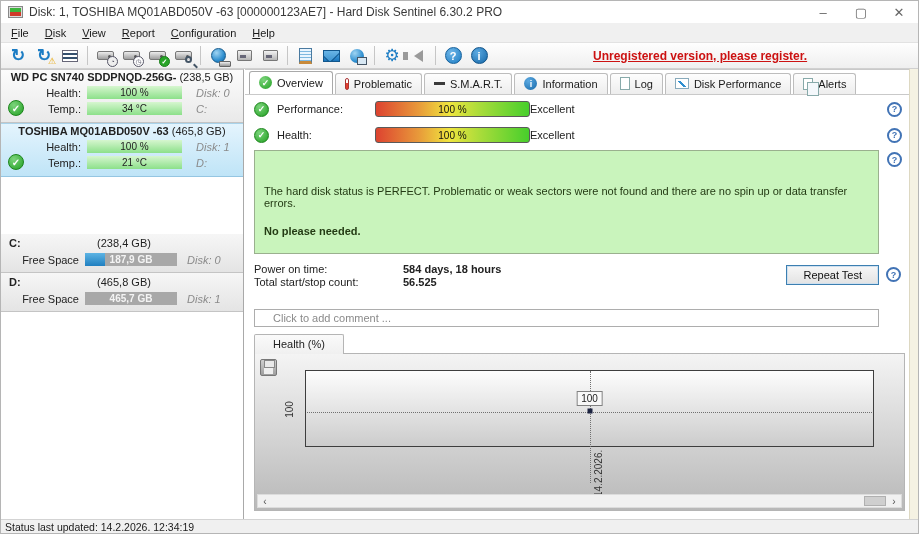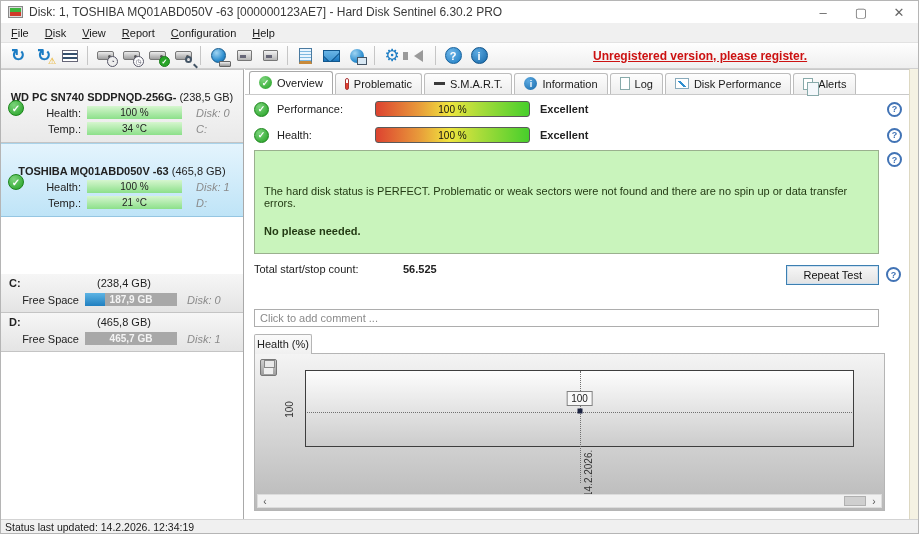--- a/index.html
+++ b/index.html
@@ -48,21 +48,21 @@
   .gear-glyph { font-size:17px; color:#1d7dc4; line-height:1; }
   .speaker { width:0; height:0; border:6px solid transparent; border-right:9px solid #9a9a9a; position:relative; left:-3px; }
   .speaker::before { content:""; position:absolute; left:-11px; top:-4px; width:5px; height:8px; background:#9a9a9a; }
   .round-btn { width:17px; height:17px; border-radius:50%; color:#fff; font-weight:bold; font-size:11px; display:flex; align-items:center; justify-content:center; }
   .round-help { background:radial-gradient(circle at 35% 30%, #6fb6e8, #1d7dc4); border:1px solid #15619c; }
   .round-info { background:radial-gradient(circle at 35% 30%, #5caae2, #1668a8); border:1px solid #0f5288; }
   .register-note { margin-left:56px; color:#cc1111; font-weight:bold; font-size:12px; text-decoration:underline;padding-left:45px; }
 
   
   .sidebar { position:absolute; left:0; top:68px; width:243px; bottom:14px; background:#fff; border-right:1px solid #a9a9a9; border-top:1px solid #c9c9c9; }
-  .disk-card { position:relative; border-bottom:1px solid #c4c4c4; background:linear-gradient(#fcfcfc,#e9e9e9); padding:21px 4px 7px 30px; }
+  .disk-card { position:relative; border-bottom:1px solid #c4c4c4; background:linear-gradient(#fcfcfc,#e9e9e9); padding:1px 4px 7px 30px; }
   .disk-card.selected { background:linear-gradient(#e4f4fd,#bfe4f7); border-top:1px solid #a9d3ea; border-bottom:1px solid #95c6e2; }
   .card-title { text-align:center; margin-left:-26px; margin-bottom:2px; white-space:nowrap; }
   .card-title b { font-size:11px; }
   .status-check { position:absolute; left:7px; top:30px; width:16px; height:16px; border-radius:50%; background:radial-gradient(circle at 35% 30%, #7cd47c, #22a022); border:1px solid #1b851b; color:#fff; font-size:10px; font-weight:bold; display:flex; align-items:center; justify-content:center; }
   .srow { display:flex; align-items:center; margin-top:3px; }
   .srow .lbl { width:50px; text-align:right; margin-right:6px; }
   .gbar { width:95px; height:13px; background:linear-gradient(#d6f6cf,#8ce08a); display:flex; align-items:center; justify-content:center; font-size:10px; }
   .srow .aux { margin-left:14px; color:#8a8a8a; font-style:italic; }
   .part-card { position:relative; border-bottom:1px solid #c4c4c4; background:linear-gradient(#f6f6f6,#e4e4e4); padding:3px 4px 6px 8px; }
   .part-title { position:relative; height:14px; }
@@ -91,41 +91,41 @@
   .t-perf-ic { width:14px; height:11px; background:#fff; border:1px solid #8ab; position:relative; overflow:hidden; }
   .t-perf-ic::after { content:""; position:absolute; left:1px; bottom:1px; width:10px; height:6px; background:linear-gradient(45deg, transparent 40%, #2f8fd0 40%, #2f8fd0 60%, transparent 60%); }
   .t-alert-ic { width:10px; height:12px; background:#fff; border:1px solid #8aa; position:relative; }
   .t-alert-ic::after { content:""; position:absolute; left:3px; top:3px; width:10px; height:12px; background:#f4f8fb; border:1px solid #8aa; }
 
   .meter-row { position:absolute; left:0; right:0; height:24px; display:flex; align-items:center; padding-left:9px; }
   .meter-row.r1 { top:27px; } .meter-row.r2 { top:53px; }
   .row-check { width:15px; height:15px; border-radius:50%; background:radial-gradient(circle at 35% 30%, #7cd47c, #22a022); border:1px solid #1b851b; color:#fff; font-size:9px; font-weight:bold; display:flex; align-items:center; justify-content:center; margin-right:8px; }
   .meter-label { width:98px; }
   .meter-bar { width:155px; height:16px; border:1px solid #5a5a5a; border-radius:3px; background:linear-gradient(90deg,#dd4330 0%,#e89a3a 28%,#efe53e 48%,#a9dc3a 68%,#47cf2c 100%); display:flex; align-items:center; justify-content:center; font-size:10px; color:#111; }
-  .meter-rating { font-weight:bold; margin-left:10px; }
+  .meter-rating { font-weight:normal; }
   .help-ic { width:15px; height:15px; border-radius:50%; border:2px solid #4173b5; color:#4173b5; background:#fff; font-size:9px; font-weight:bold; display:flex; align-items:center; justify-content:center; }
   .help-abs { position:absolute; right:7px; }
 
   .status-box { position:absolute; left:9px; right:30px; top:80px; height:104px; background:#c9f4bc; border:1px solid #9ab08e; padding:6px 9px; color:#243b14; }
   .status-box .line1 { font-size:11px;margin-top:28px; }
   .status-box .line2 { font-weight:bold; margin-top:16px; }
 
   .stats { position:absolute; left:9px; top:193px; }
   .stat-row { display:flex; margin-bottom:1px; }
   .stat-row .sl { width:149px; }
   .stat-row .sv { font-weight:bold; }
   .repeat-btn { position:absolute; right:30px; top:195px; padding:3px 16px; background:linear-gradient(#f7f7f7,#e3e3e3); border:1px solid #3c7fb1; box-shadow:0 0 0 1px #cfe0ef inset; font-size:11px; color:#111; }
   .help-btn-row { position:absolute; right:8px; top:197px; }
 
-  .comment-input { position:absolute; left:9px; right:30px; top:239px; height:18px; border:1px solid #adadad; font-family:"Liberation Sans", sans-serif; font-size:11px; padding:0 5px; color:#555; }
+  .comment-input { position:absolute; left:9px; right:30px; top:239px; height:18px; border:1px solid #adadad; font-family:"Liberation Sans", sans-serif; font-size:11px; padding:0 18px; color:#555; }
   .comment-input::placeholder { color:#8a8a8a; }
 
   
-  .chart-tab { position:absolute; left:9px; top:264px; height:20px; padding:3px 2px 0; background:linear-gradient(#fafafa,#f0f0f0); border:1px solid #b5b5b5; border-bottom:none; border-radius:2px 2px 0 0; z-index:2; }
-  .chart-body { position:absolute; left:9px; right:24px; top:283px; height:158px; background:linear-gradient(#f4f4f4,#b8b8b8); border:1px solid #b5b5b5; }
+  .chart-tab { position:absolute; left:9px; top:264px; height:20px; padding:3px 18px 0; background:linear-gradient(#fafafa,#f0f0f0); border:1px solid #b5b5b5; border-bottom:none; border-radius:2px 2px 0 0; z-index:2; }
+  .chart-body { position:absolute; left:9px; right:4px; top:283px; height:158px; background:linear-gradient(#f4f4f4,#b8b8b8); border:1px solid #b5b5b5; }
   .save-ic { position:absolute; left:5px; top:5px; width:17px; height:17px; background:linear-gradient(#cfcfcf,#9e9e9e); border:1px solid #777; border-radius:2px; }
   .save-ic::before { content:""; position:absolute; left:3px; top:0; width:9px; height:6px; background:#e9e9e9; border:1px solid #888; }
   .save-ic::after { content:""; position:absolute; left:3px; bottom:1px; width:9px; height:6px; background:#efefef; }
   .plot-wrap { position:absolute; left:50px; right:30px; top:16px; height:126px; }
   .plot { position:absolute; left:0; right:0; top:0; height:77px; border:1px solid #3e3e3e; background:linear-gradient(#fdfdfd,#cccccc); }
   .hline { position:absolute; left:1px; right:1px; top:41px; border-top:1px dotted #707070; }
   .vline { position:absolute; left:50%; top:1px; height:112px; border-left:1px dotted #707070; }
   .datapoint { position:absolute; left:50%; top:41px; width:5px; height:5px; background:#1c2340; transform:translate(-50%,-50%); }
   .pt-label { position:absolute; left:50%; top:36px; transform:translate(-50%,-100%); background:#f8f8f8; border:1px solid #808080; font-size:10px; padding:0 4px; line-height:13px; }
   .ytick { position:absolute; left:26px; top:50px; transform:rotate(-90deg); transform-origin:center; font-size:10px; color:#333; }
@@ -362,20 +362,24 @@
   </div>
 
   <div class="status-box">
     <div class="line1">The hard disk status is PERFECT. Problematic or weak sectors were not found and there are no spin up or data transfer errors.</div>
     <div class="line2">No please needed.</div>
   </div>
   <span class="help-ic" style="position:absolute; right:7px; top:82px;">?</span>
 
   <div class="stats">
     <div class="stat-row">
+      <span class="sl">Power on time:</span>
+      <span class="sv">584 days, 18 hours</span>
+    </div>
+    <div class="stat-row">
       <span class="sl">Total start/stop count:</span>
       <span class="sv">56.525</span>
     </div>
   </div>
 
   <button class="repeat-btn">Repeat Test</button>
   <span class="help-ic help-btn-row">?</span>
 
   <input class="comment-input" type="text" placeholder="Click to add comment ..." style="">
 

